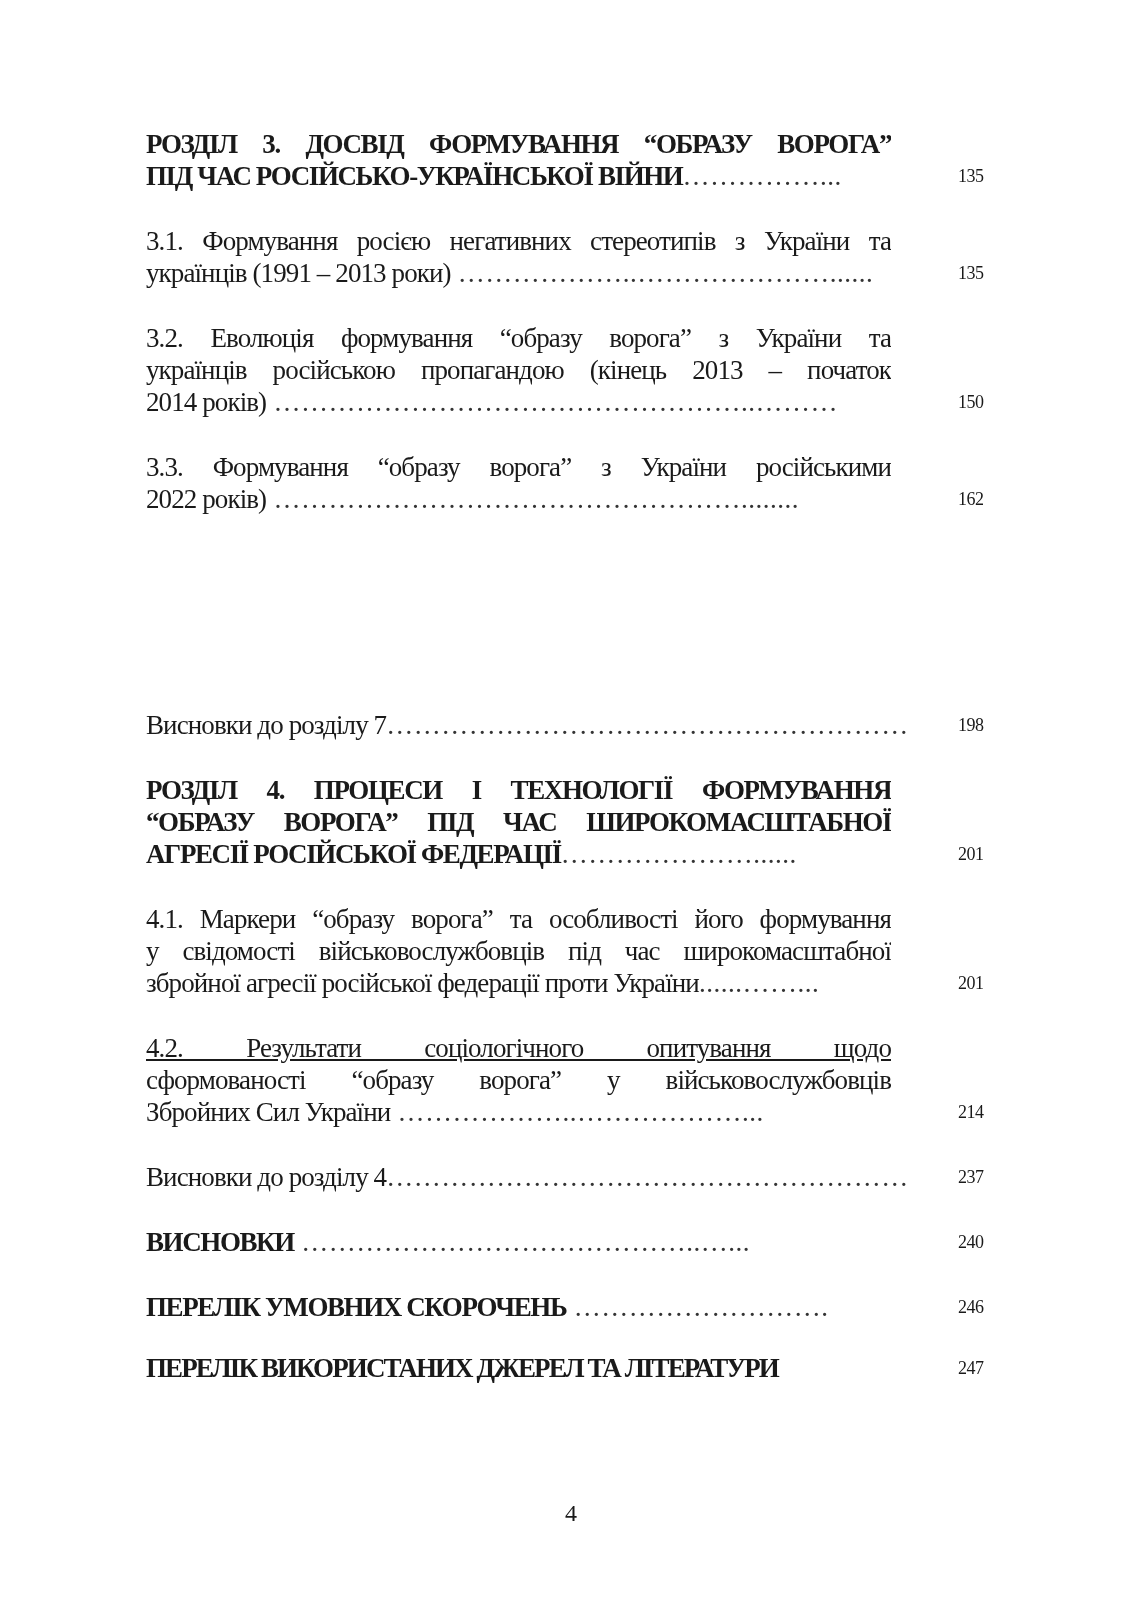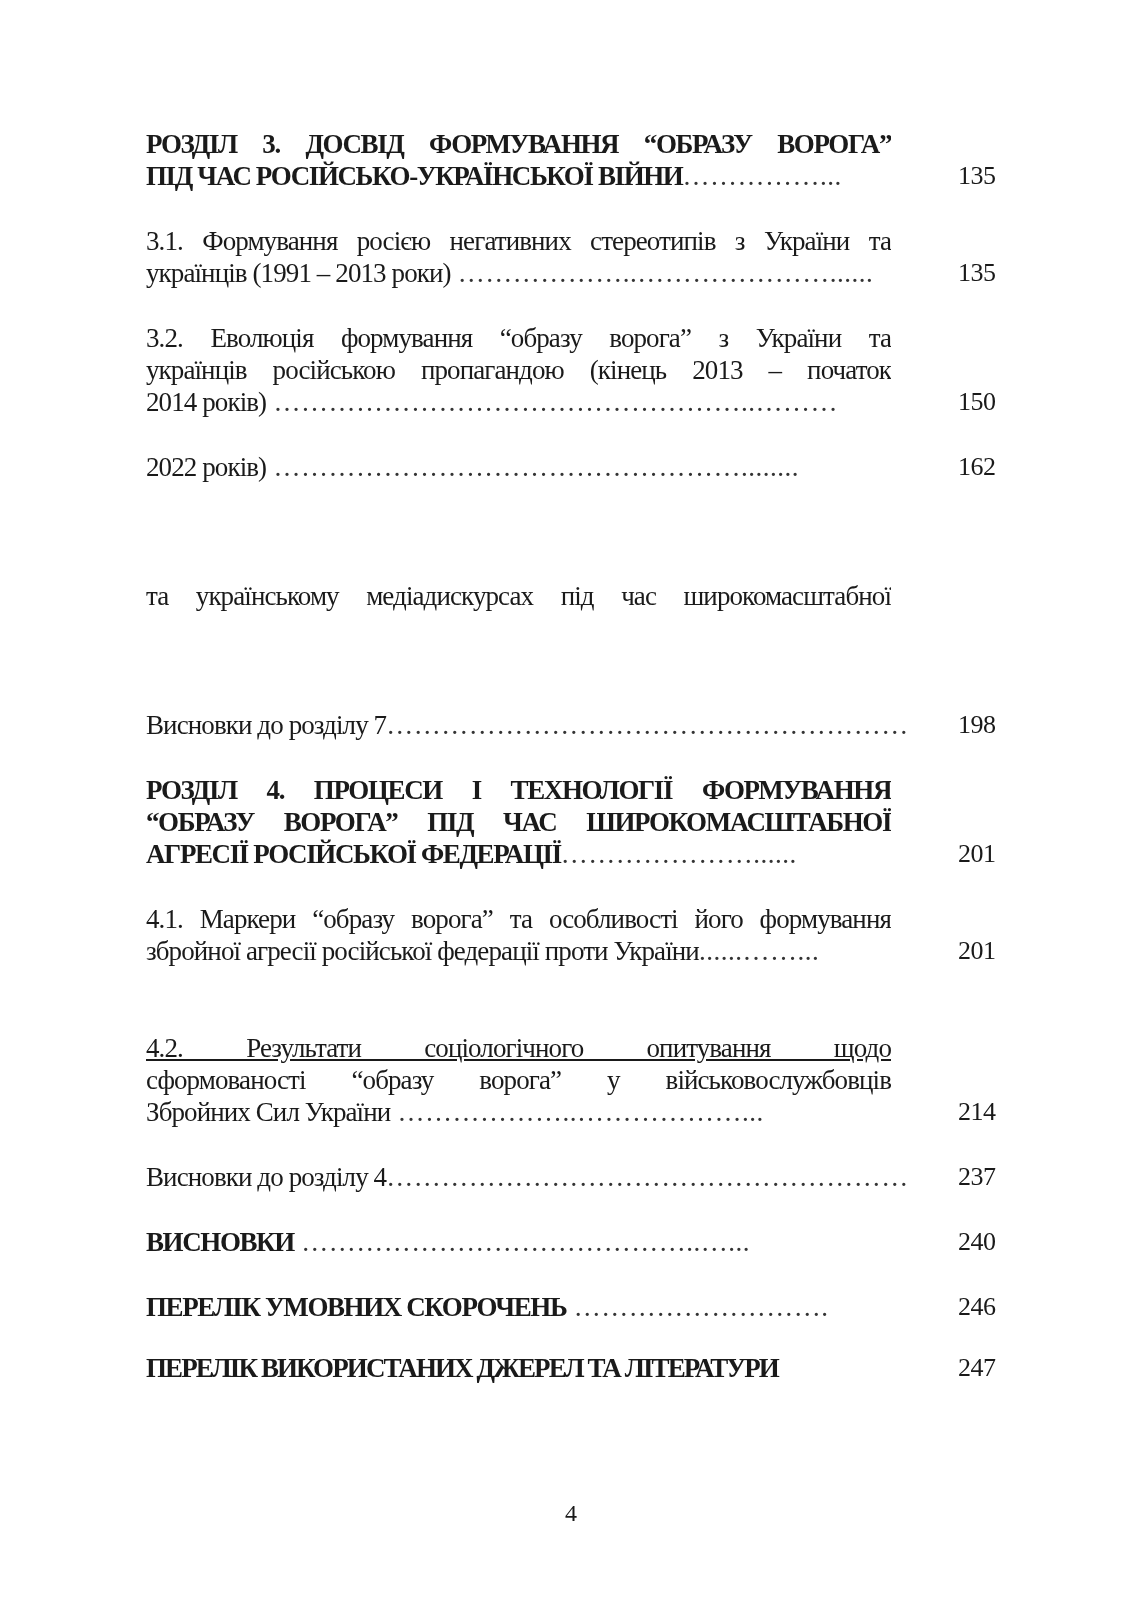--- a/index.html
+++ b/index.html
@@ -6,21 +6,21 @@
   body { width: 1142px; height: 1615px; position: relative; overflow: hidden;
          font-family: "Liberation Serif", "DejaVu Serif", serif; color: #1a1a1a; }
   .page { position: absolute; left: 0; top: 0; width: 1142px; height: 1394px; background: #fff; padding-left: 42px; }
   .entry { position: absolute; left: 146px; width: 850px; }
   .line { position: relative; height: 32px; line-height: 32px; font-size: 27px; white-space: nowrap;
           letter-spacing: -0.9px; transform-origin: left center; }
   .text { display: block; width: 770px; overflow: hidden; white-space: nowrap; text-align: justify; }
   .justify { text-align-last: justify; }
   .bold { font-weight: bold; letter-spacing: -1.4px; }
   .lead { color: #333; font-weight: normal; letter-spacing: 0.5px; }
-  .pg { position: absolute; left: 812px; top: 0; font-size: 26px; letter-spacing: -0.5px; }
+  .pg { position: absolute; left: 812px; top: 0; font-size: 18px; letter-spacing: -0.5px; }
   .pagenum { position: absolute; left: 0; width: 1142px; top: 1500px; text-align: center; font-size: 24px; }
 </style>
 </head>
 <body>
 
 <div class="page">
 
   <div class="entry" style="top:128px">
     <div class="line bold">
         <span class="text justify" style="display: block; width: 745px;">РОЗДІЛ 3. ДОСВІД ФОРМУВАННЯ “ОБРАЗУ ВОРОГА”</span>
@@ -39,46 +39,49 @@
     <div class="line">
         <span class="text justify" style="display: block; width: 745px;">3.2. Еволюція формування “образу ворога” з України та</span>
       </div>
     <div class="line">
         <span class="text justify" style="display: block; width: 745px;">українців російською пропагандою (кінець 2013 – початок</span>
       </div>
     <div class="line"><span>2014 років)</span><span class="lead"> ……………………………………………..………</span><span class="pg">150</span></div>
   </div>
 
   <div class="entry" style="top:451px">
+    <div class="line">
+        <span class="text justify" style="display: block; width: 745px;">3.3. Формування “образу ворога” з України російськими</span>
+      </div>
     <div class="line"><span>2022 років)</span><span class="lead"> ……………………………………………........</span><span class="pg">162</span></div>
   </div>
 
   <div class="entry" style="top:580px">
-    <div class="line">
-        <span class="text justify" style="display: block; width: 745px;">та українському медіадискурсах під час широкомасштабної</span>
-      </div>
   </div>
 
   <div class="entry" style="top:709px">
     <div class="line"><span>Висновки до розділу 7</span><span class="lead">…………………………………………………</span><span class="pg">198</span></div>
   </div>
 
   <div class="entry" style="top:774px">
     <div class="line bold">
         <span class="text justify" style="display: block; width: 745px;">РОЗДІЛ 4. ПРОЦЕСИ І ТЕХНОЛОГІЇ ФОРМУВАННЯ</span>
       </div>
     <div class="line bold">
         <span class="text justify" style="display: block; width: 745px;">“ОБРАЗУ ВОРОГА” ПІД ЧАС ШИРОКОМАСШТАБНОЇ</span>
       </div>
     <div class="line bold"><span>АГРЕСІЇ РОСІЙСЬКОЇ ФЕДЕРАЦІЇ</span><span class="lead">…………………......</span><span class="pg" style="font-weight:normal">201</span></div>
   </div>
 
   <div class="entry" style="top:903px">
     <div class="line">
         <span class="text justify" style="display: block; width: 745px;">4.1. Маркери “образу ворога” та особливості його формування</span>
+      </div>
+    <div class="line">
+        <span class="text justify" style="display: block; width: 745px;">у свідомості військовослужбовців під час широкомасштабної</span>
       </div>
     <div class="line"><span>збройної агресії російської федерації проти України</span><span class="lead">......……...</span><span class="pg">201</span></div>
   </div>
 
   <div class="entry" style="top:1032px">
     <div class="line">
         <span class="text justify" style="display: block; width: 745px; text-decoration: underline;">4.2. Результати соціологічного опитування щодо</span>
       </div>
     <div class="line">
         <span class="text justify" style="display: block; width: 745px;">сформованості “образу ворога” у військовослужбовців</span>

